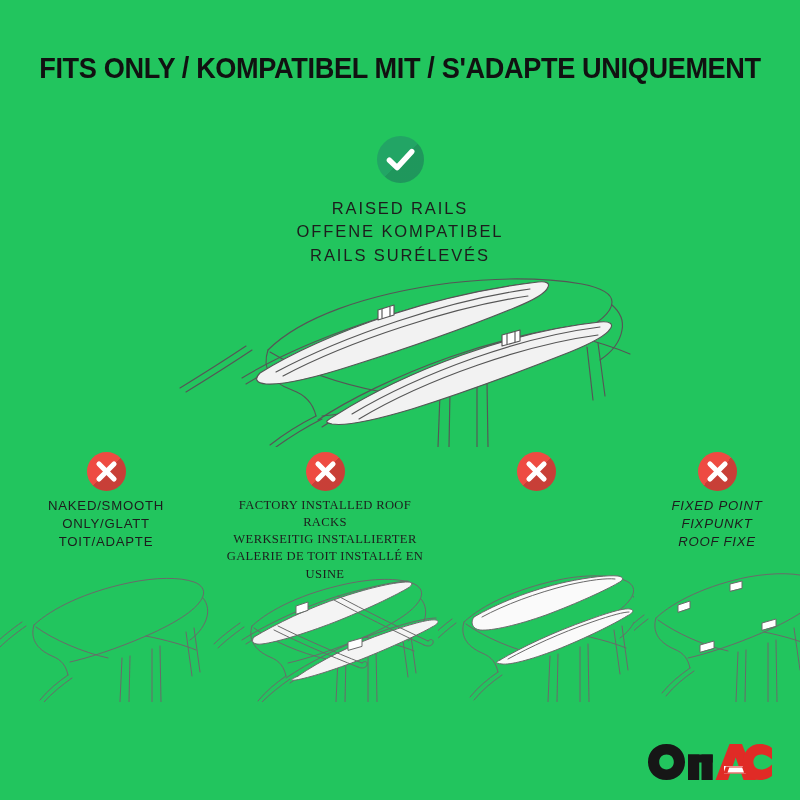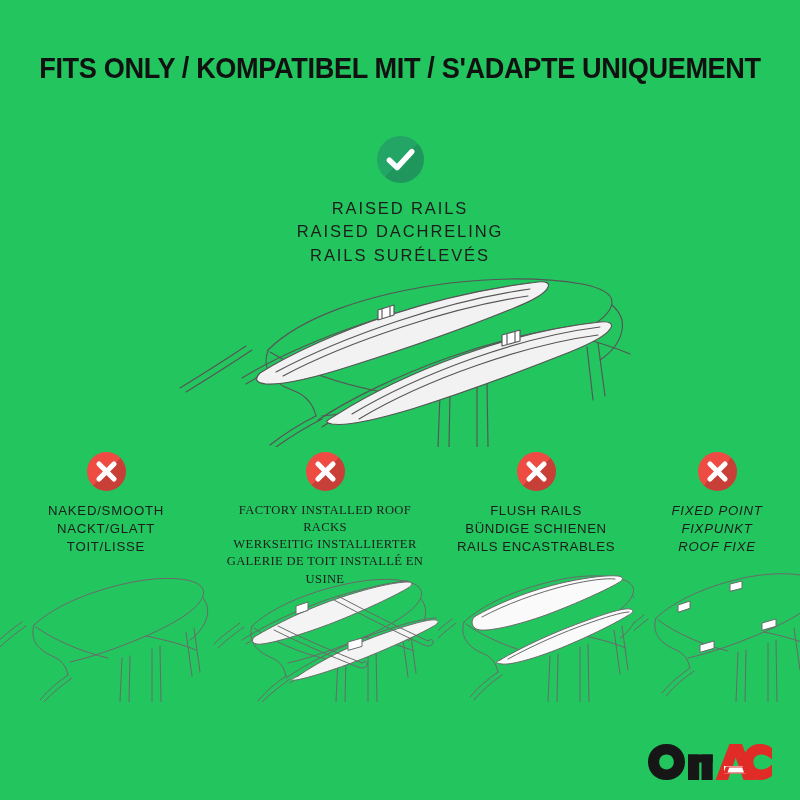--- a/index.html
+++ b/index.html
@@ -106,21 +106,21 @@
     text-align: center;
   }
   .col-naked   { width: 212px; }
   .col-factory { width: 226px; font-family: Liberation Serif, serif; }
   .col-flush   { width: 196px; }
   .col-fixed   { width: 166px; font-style: italic; }
 
   .col .badge { width: 39px; height: 39px; }
 
   .col-labels {
-    margin-top: 11px;
+    margin-top: 6px;
     font-size: 13.2px;
     letter-spacing: 0.75px;
     color: #1d1d1d;
     line-height: 1.36;
     padding: 0 4px;
   }
   .col-factory .col-labels {
     font-size: 12.6px;
     letter-spacing: 0.35px;
   }
@@ -160,21 +160,21 @@
 
     <div class="badge green">
       <div class="shade"></div>
       <svg viewBox="0 0 47 47" aria-hidden="true">
         <path d="M12.4 24.2 L20.1 31.6 L34.8 15.6" fill="none" stroke="#ffffff" stroke-width="5.4" stroke-linecap="round" stroke-linejoin="round"></path>
       </svg>
     </div>
 
     <div class="approved-labels">
       <div>RAISED RAILS</div>
-      <div>RAISED DACHRELING</div>
+      <div>OFFENE KOMPATIBEL</div>
       <div>RAILS SURÉLEVÉS</div>
     </div>
   </div>
 
   <div class="hero-illustration">
     <svg viewBox="0 0 500 175" aria-hidden="true">
       <g fill="none" stroke="#565656" stroke-width="1.15" stroke-linejoin="round" stroke-linecap="round">
 
         <path d="M118 78 C150 46 215 22 300 11 C352 5 396 6 432 12
                  C452 16 462 22 462 30 C462 40 448 52 424 64
@@ -235,22 +235,22 @@
         <div class="shade"></div>
         <svg viewBox="0 0 39 39" aria-hidden="true">
           <g stroke="#ffffff" stroke-width="5.2" stroke-linecap="round">
             <line x1="12" y1="12" x2="27" y2="27"></line>
             <line x1="27" y1="12" x2="12" y2="27"></line>
           </g>
         </svg>
       </div>
       <div class="col-labels">
         <div>NAKED/SMOOTH</div>
-        <div>NACKT/GLATT</div>
-        <div>TOIT/LISSE</div>
+        <div>ONLY/GLATT</div>
+        <div>TOIT/ADAPTE</div>
       </div>
       <div class="col-art">
         <svg viewBox="0 0 212 132" aria-hidden="true">
           <g fill="none" stroke="#6a6a6a" stroke-width="1" stroke-linejoin="round" stroke-linecap="round">
             <path d="M34 55 C52 38 86 22 128 13 C156 7 180 7 194 12
                      C202 15 205 20 203 26 C199 38 178 52 146 66
                      C116 79 88 88 70 92"></path>
             <path d="M34 55 C30 68 36 79 52 86 C62 90 66 96 68 105"></path>
             <path d="M36 57 C54 70 82 82 108 88"></path>
             <path d="M22 52 C12 59 2 67 -4 73"></path>
@@ -336,25 +336,20 @@
     <div class="col col-flush">
       <div class="badge red">
         <div class="shade"></div>
         <svg viewBox="0 0 39 39" aria-hidden="true">
           <g stroke="#ffffff" stroke-width="5.2" stroke-linecap="round">
             <line x1="12" y1="12" x2="27" y2="27"></line>
             <line x1="27" y1="12" x2="12" y2="27"></line>
           </g>
         </svg>
       </div>
-      <div class="col-labels">
-        <div>FLUSH RAILS</div>
-        <div>BÜNDIGE SCHIENEN</div>
-        <div>RAILS ENCASTRABLES</div>
-      </div>
       <div class="col-art">
         <svg viewBox="0 0 196 132" aria-hidden="true">
           <g fill="none" stroke="#6a6a6a" stroke-width="1" stroke-linejoin="round" stroke-linecap="round">
             <path d="M26 52 C44 35 78 19 120 10 C148 4 172 5 186 10
                      C194 13 197 18 195 24 C191 36 170 50 138 64
                      C108 77 80 86 62 90"></path>
             <path d="M26 52 C22 65 28 76 44 83 C54 87 58 93 60 102"></path>
             <path d="M28 54 C46 67 74 79 100 85"></path>
             <path d="M14 49 C6 55 -2 62 -8 68"></path>
             <path d="M18 53 C10 59 2 66 -4 72"></path>

